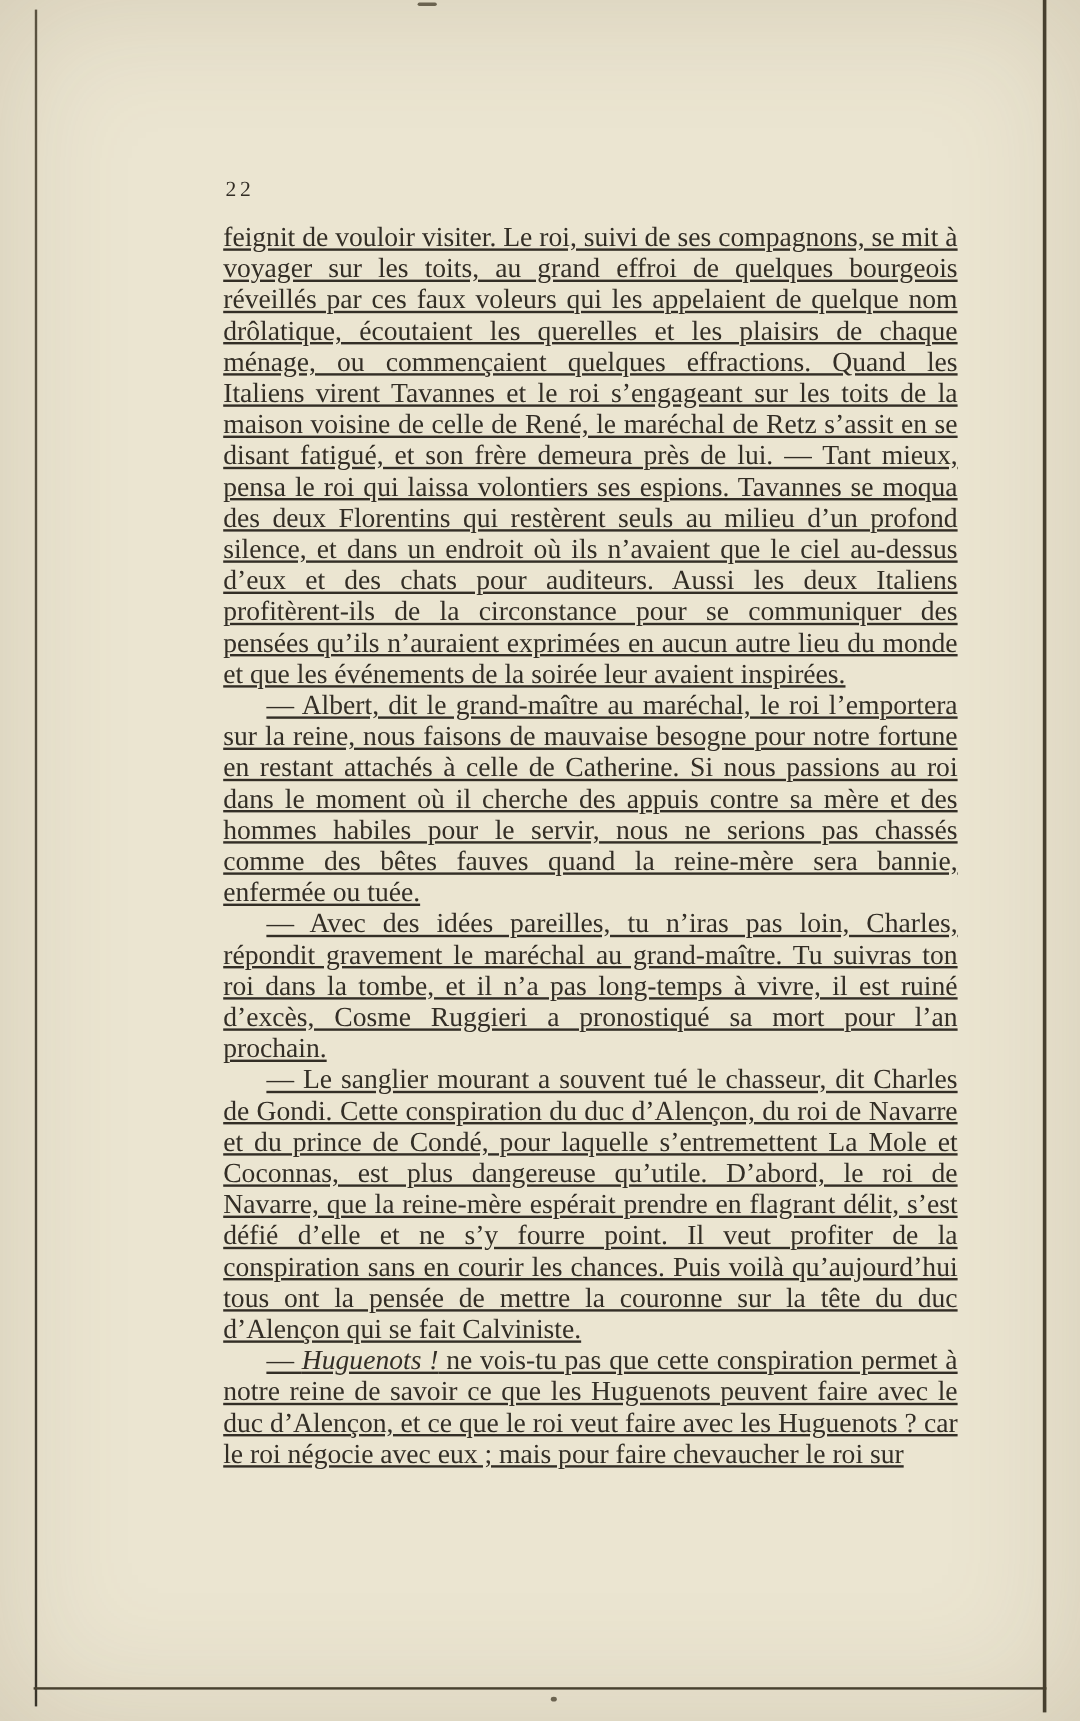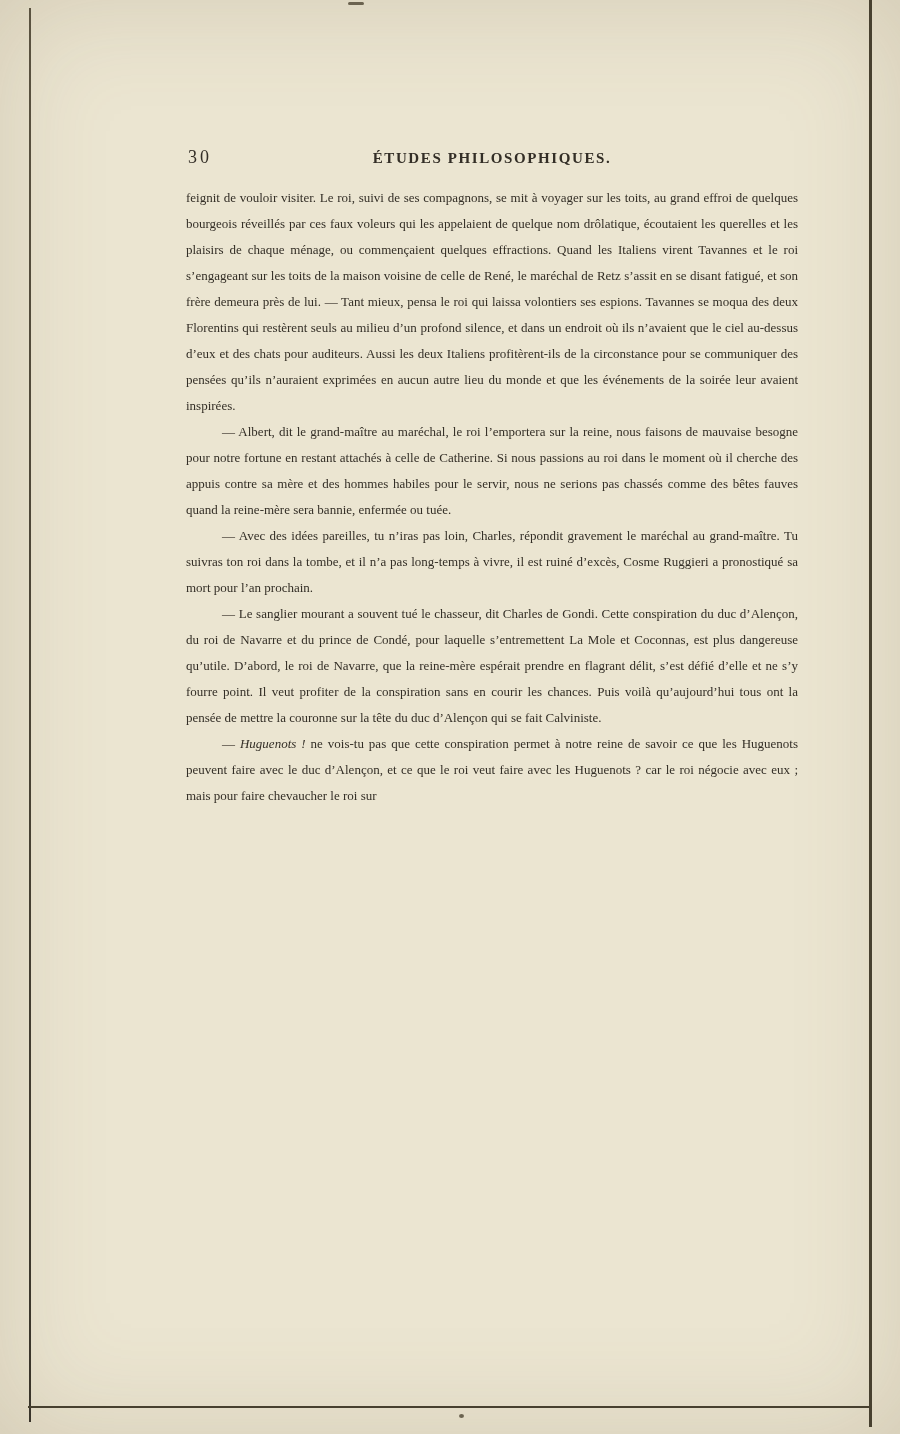--- a/index.html
+++ b/index.html
@@ -37,43 +37,43 @@
   }
   .head-title {
     text-align: center;
     font-size: 15px;
     font-weight: 700;
     letter-spacing: 1.6px;
     padding-top: 7px;
   }
   .body-text {
     margin-top: 8px;
-    font-size: 13px;
+    font-size: 23px;
     line-height: 26px;
     text-align: justify;
+    text-decoration: underline;
   }
   .body-text p { margin: 0; }
   .body-text p.indent { text-indent: 36px; }
   .it { font-style: italic; }
 </style>
 </head>
 <body>
 
 <div class="paper-vignette"></div>
 
 <div class="edge edge-left"></div>
 <div class="edge edge-right"></div>
 <div class="edge edge-bottom"></div>
 <div class="edge speck-top"></div>
 <div class="edge speck-bottom"></div>
 
 <div class="content">
   <div class="running-head">
-    <span class="page-number">30</span>
-    <div class="head-title">ÉTUDES PHILOSOPHIQUES.</div>
+    <span class="page-number">22</span>
   </div>
   <div class="body-text">
       <p><span>feignit de vouloir visiter. Le roi, suivi de ses compagnons, se mit à voyager sur les toits, au grand effroi de quelques bourgeois réveillés par ces faux voleurs qui les appelaient de quelque nom drôlatique, écoutaient les querelles et les plaisirs de chaque ménage, ou commençaient quelques effractions. Quand les Italiens virent Tavannes et le roi s’engageant sur les toits de la maison voisine de celle de René, le maréchal de Retz s’assit en se disant fatigué, et son frère demeura près de lui. — Tant mieux, pensa le roi qui laissa volontiers ses espions. Tavannes se moqua des deux Florentins qui restèrent seuls au milieu d’un profond silence, et dans un endroit où ils n’avaient que le ciel au-dessus d’eux et des chats pour auditeurs. Aussi les deux Italiens profitèrent-ils de la circonstance pour se communiquer des pensées qu’ils n’auraient exprimées en aucun autre lieu du monde et que les événements de la soirée leur avaient inspirées.</span></p>
       <p class="indent"><span>— Albert, dit le grand-maître au maréchal, le roi l’emportera sur la reine, nous faisons de mauvaise besogne pour notre fortune en restant attachés à celle de Catherine. Si nous passions au roi dans le moment où il cherche des appuis contre sa mère et des hommes habiles pour le servir, nous ne serions pas chassés comme des bêtes fauves quand la reine-mère sera bannie, enfermée ou tuée.</span></p>
       <p class="indent"><span>— Avec des idées pareilles, tu n’iras pas loin, Charles, répondit gravement le maréchal au grand-maître. Tu suivras ton roi dans la tombe, et il n’a pas long-temps à vivre, il est ruiné d’excès, Cosme Ruggieri a pronostiqué sa mort pour l’an prochain.</span></p>
       <p class="indent"><span>— Le sanglier mourant a souvent tué le chasseur, dit Charles de Gondi. Cette conspiration du duc d’Alençon, du roi de Navarre et du prince de Condé, pour laquelle s’entremettent La Mole et Coconnas, est plus dangereuse qu’utile. D’abord, le roi de Navarre, que la reine-mère espérait prendre en flagrant délit, s’est défié d’elle et ne s’y fourre point. Il veut profiter de la conspiration sans en courir les chances. Puis voilà qu’aujourd’hui tous ont la pensée de mettre la couronne sur la tête du duc d’Alençon qui se fait Calviniste.</span></p>
       <p class="indent"><span>— </span><span class="it">Huguenots !</span><span> ne vois-tu pas que cette conspiration permet à notre reine de savoir ce que les Huguenots peuvent faire avec le duc d’Alençon, et ce que le roi veut faire avec les Huguenots ? car le roi négocie avec eux ; mais pour faire chevaucher le roi sur</span></p>
     </div>
 </div>
 

